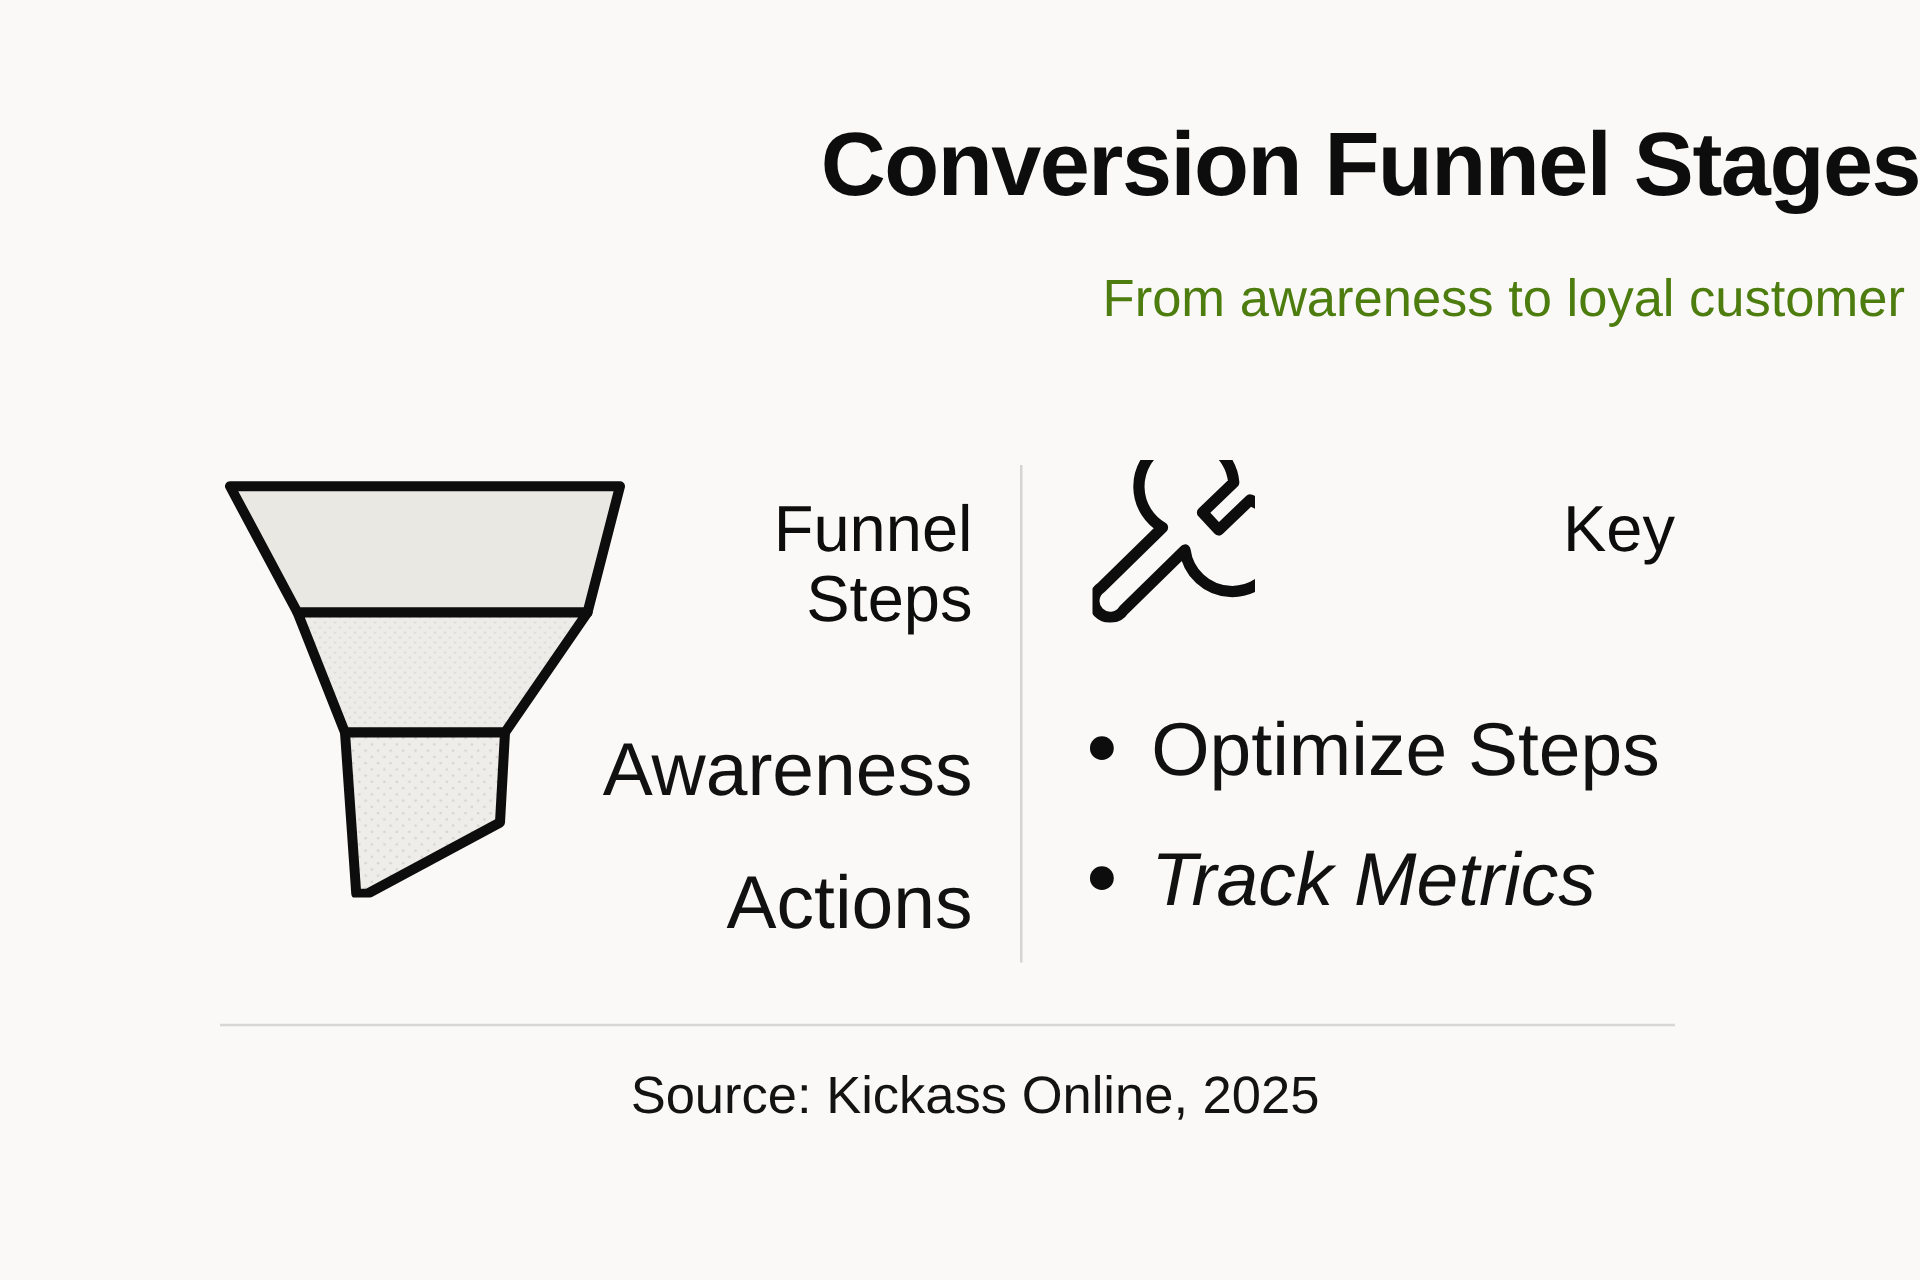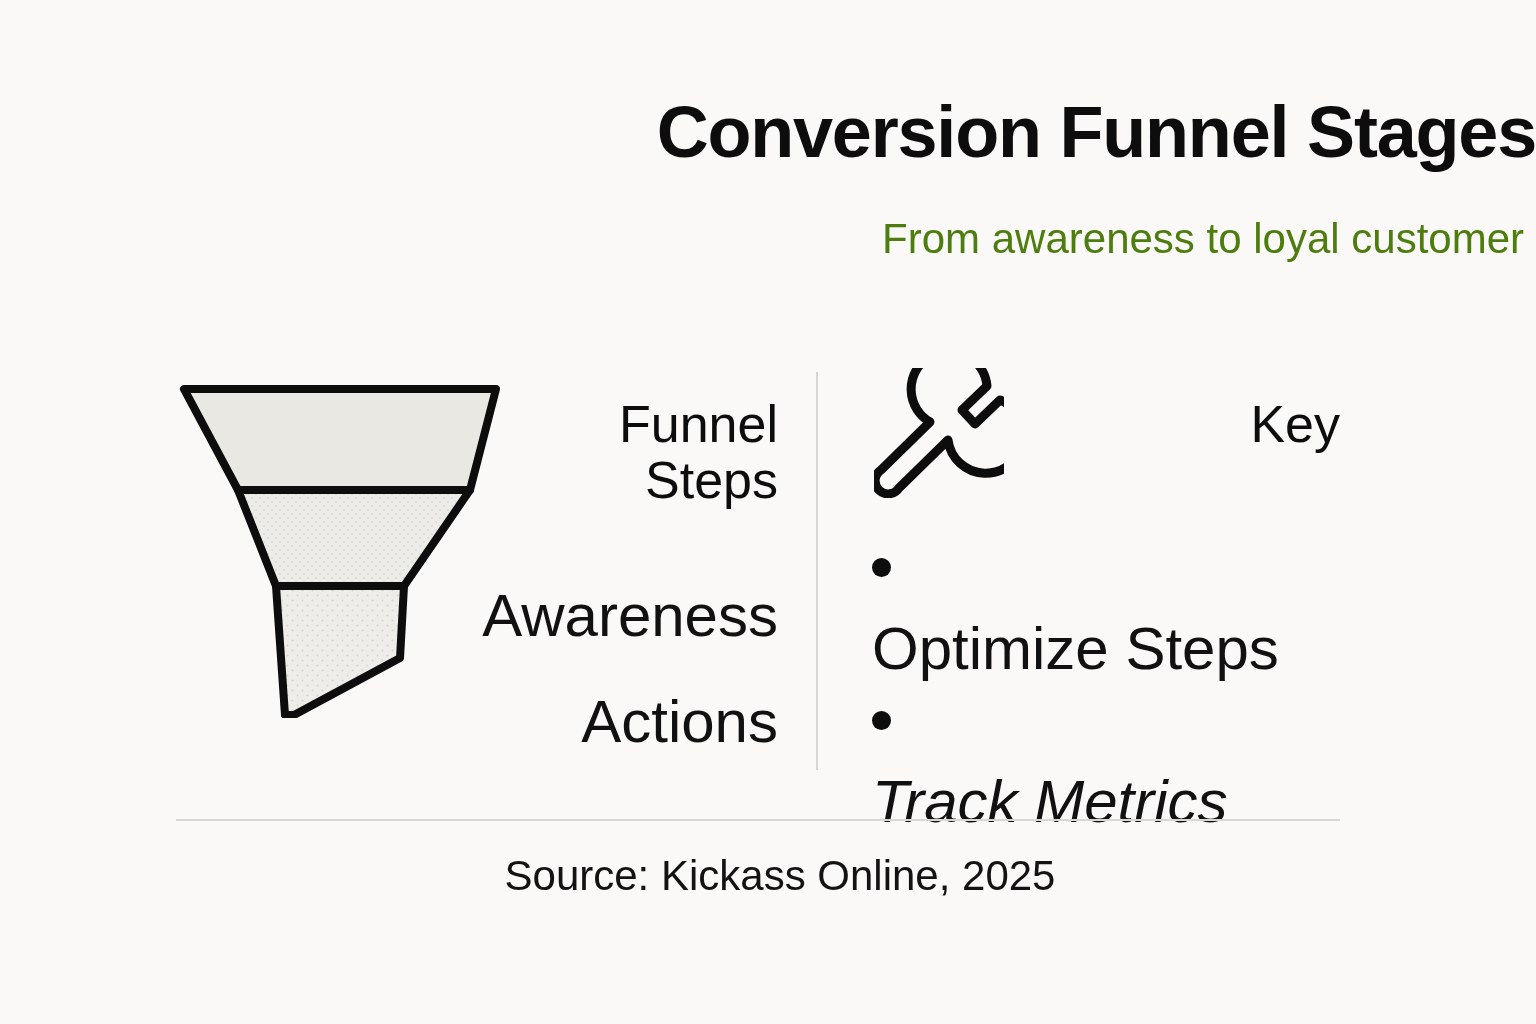--- a/index.html
+++ b/index.html
@@ -136,21 +136,20 @@
     top: 210px;
     width: 640px;
     list-style: none;
     margin: 0;
     padding: 0;
   }
   .action-row {
     display: flex;
     align-items: baseline;
     gap: 30px;
-    flex-direction: column;
   }
   .action-row + .action-row { margin-top: 44px; font-style: italic; }
   .bullet-dot {
     flex: 0 0 auto;
     width: 19px;
     height: 19px;
     border-radius: 50%;
     background: #0d0d0d;
     position: relative;
     top: -12px;

